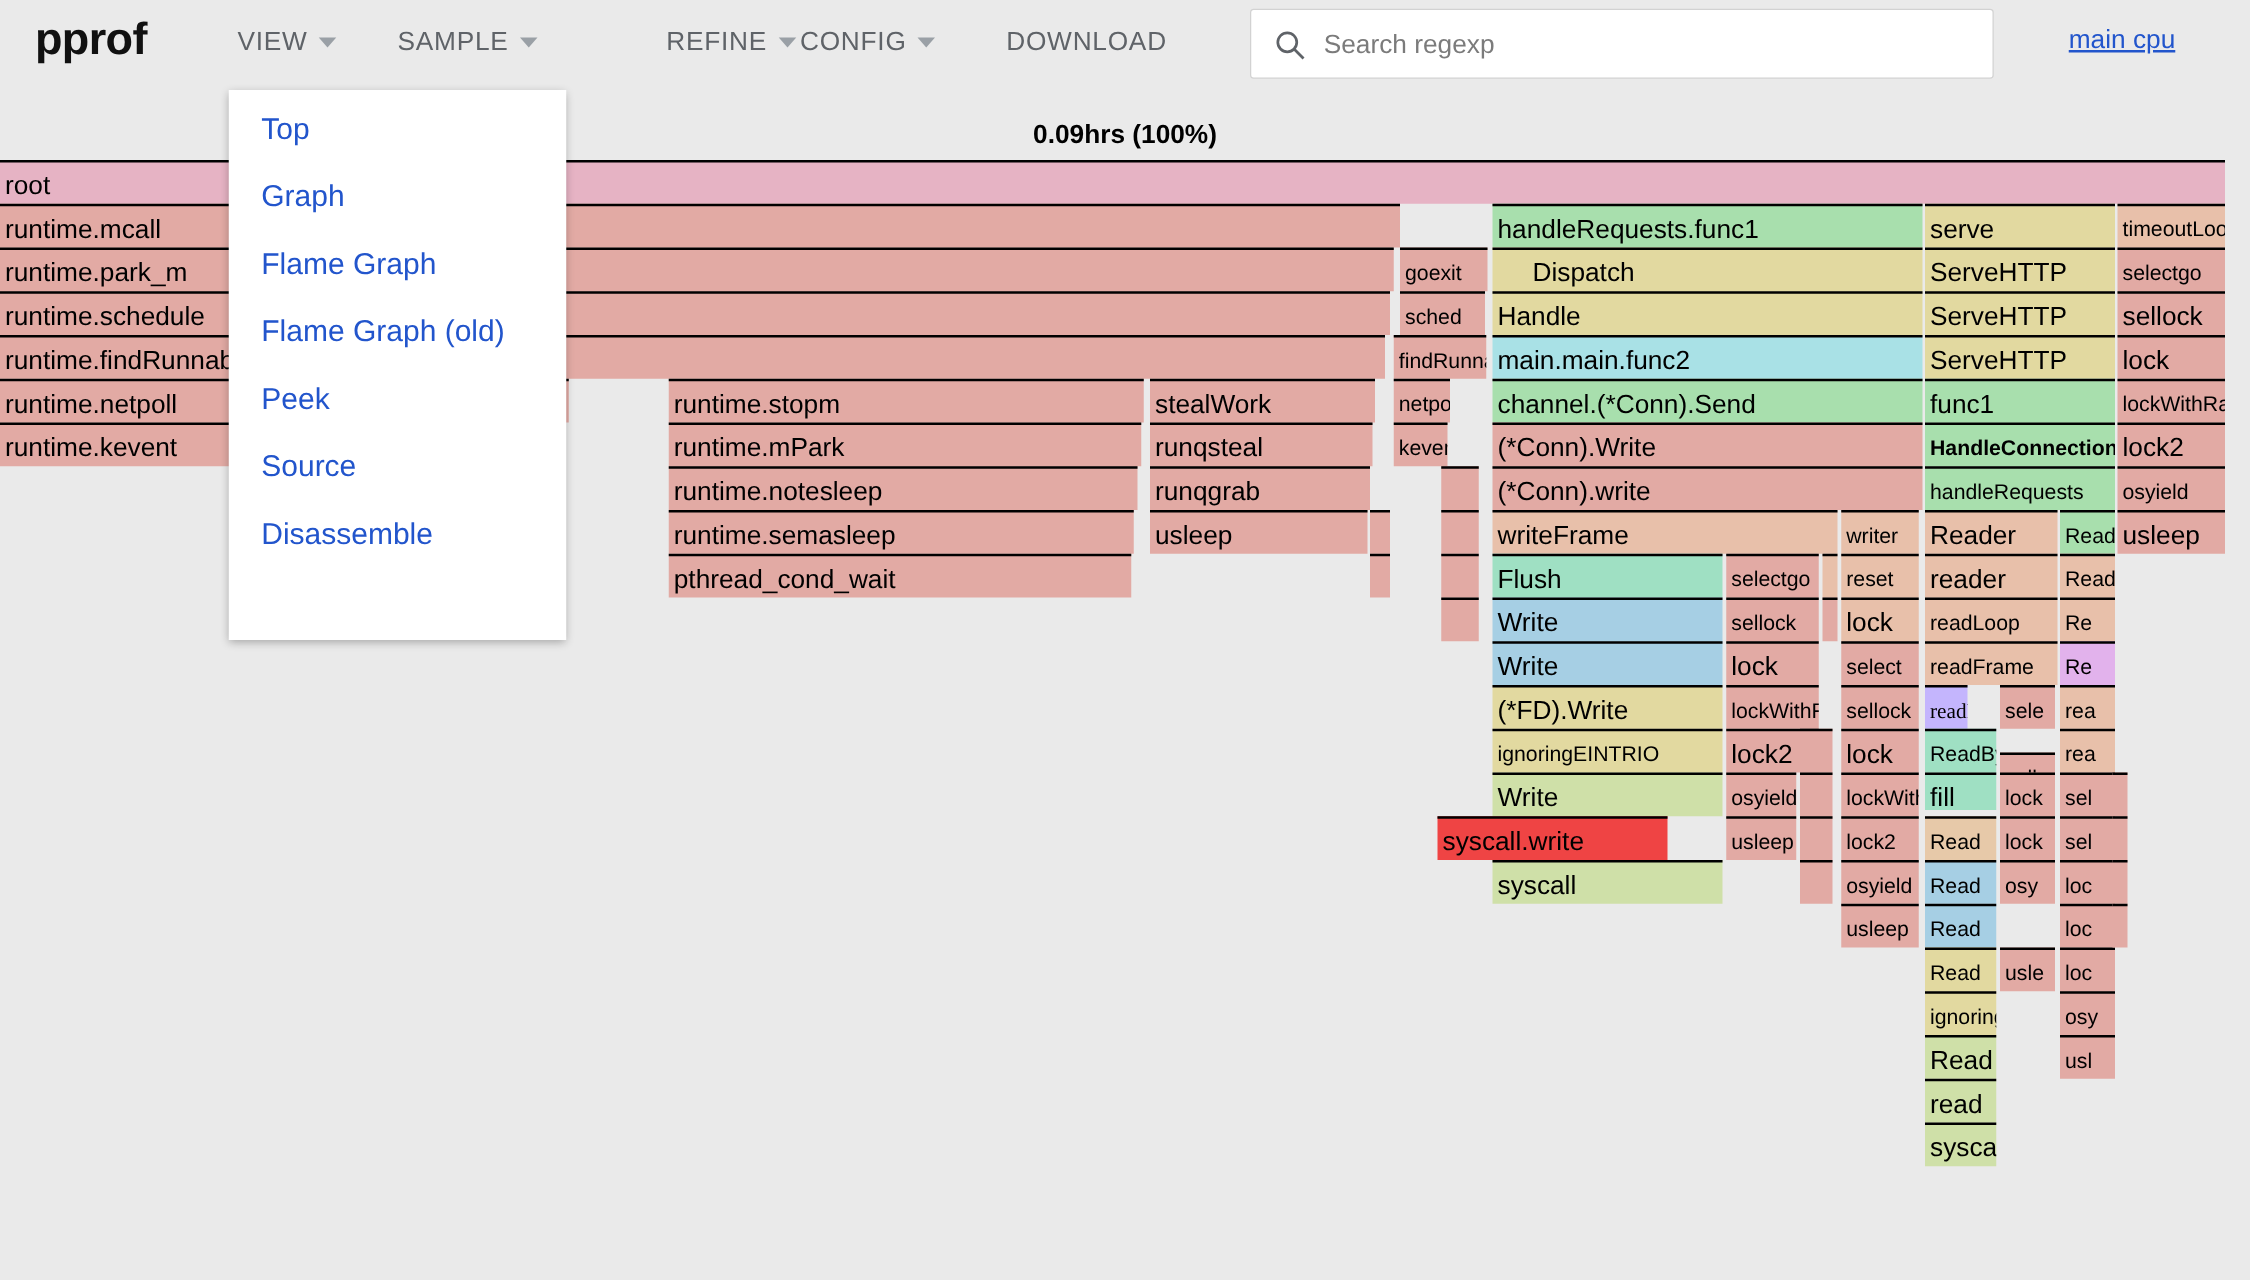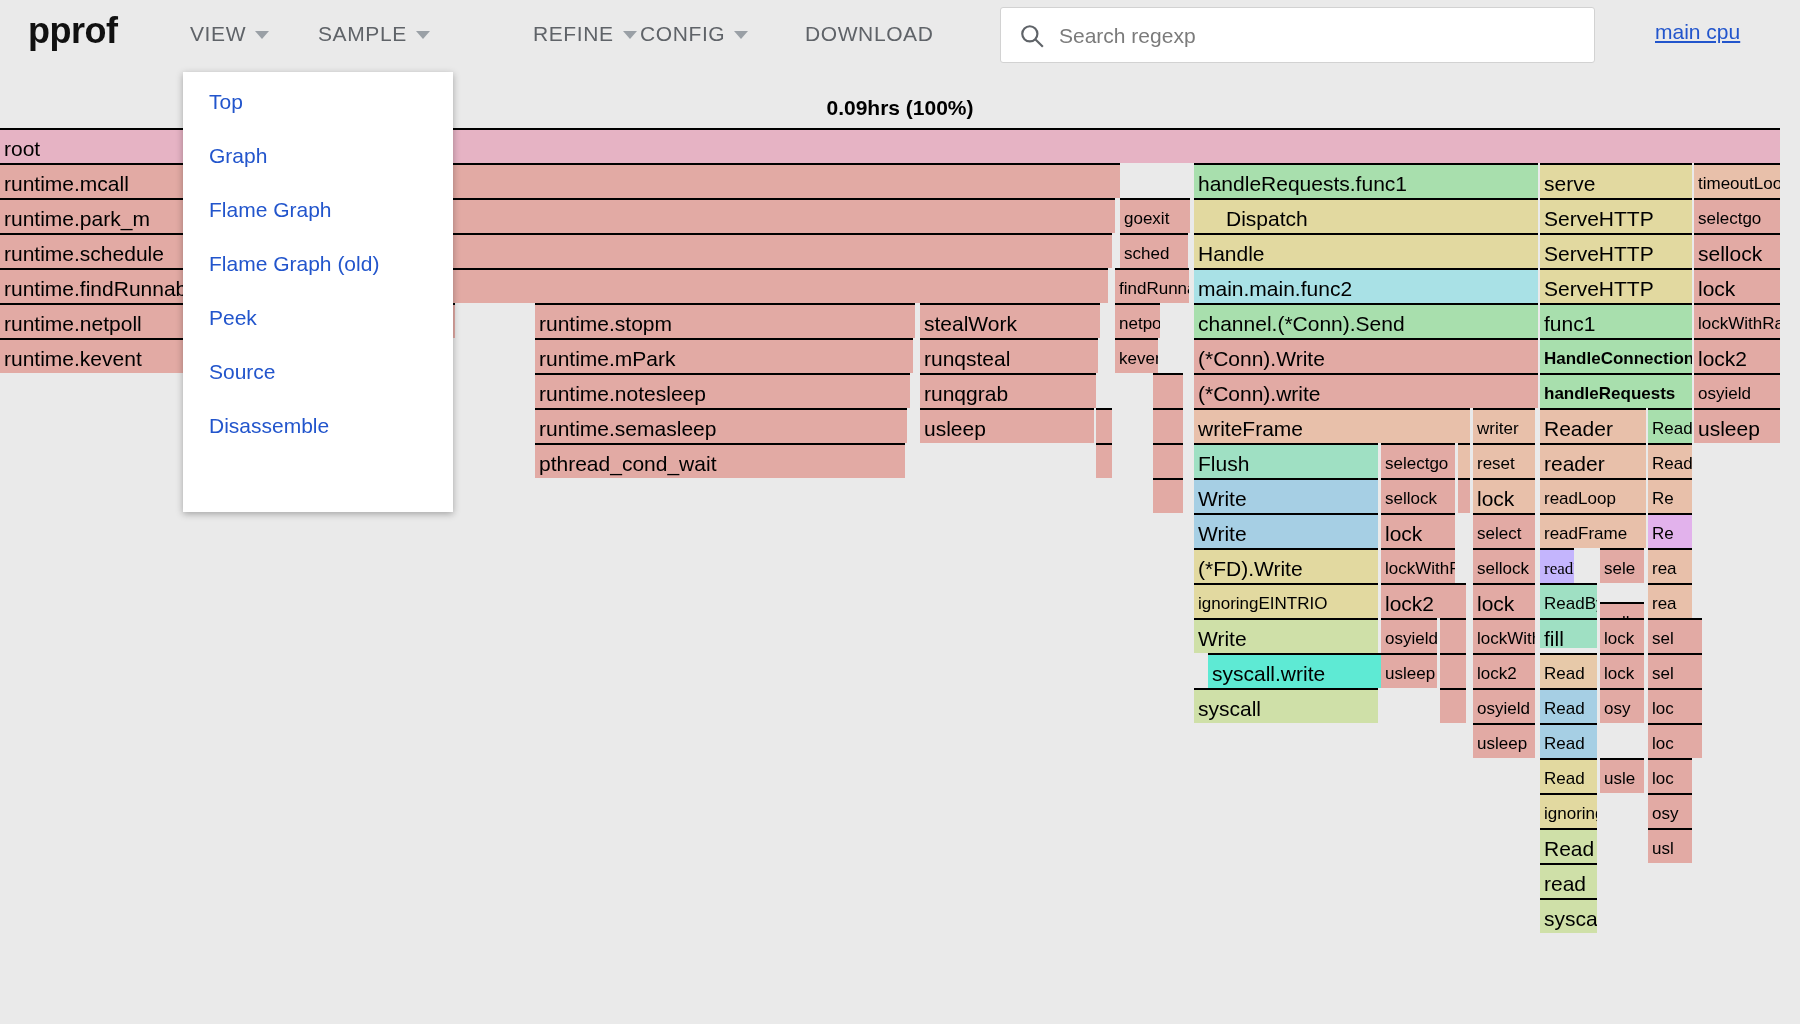--- a/index.html
+++ b/index.html
@@ -30,21 +30,21 @@
                 font-family:"Liberation Sans","DejaVu Sans",sans-serif;}
   #search-input::placeholder{color:#7b7b7b;}
   #profile-link{position:absolute;left:1655px;top:20px;font-size:21px;color:#2255cc;
                 text-decoration:underline;cursor:pointer;}
   
   #title{position:absolute;left:0;top:96px;width:1800px;text-align:center;
          font-size:21px;font-weight:bold;color:#000;}
   
   #dropdown{position:absolute;left:183px;top:72px;width:270px;height:440px;background:#fff;
             box-shadow:0 2px 7px rgba(0,0,0,.30);z-index:50;}
-  .dd-item{position:absolute;left:26px;font-size:21px;color:#2255cc;cursor:pointer;white-space:nowrap;}
+  .dd-item{position:absolute;left:26px;font-size:24px;color:#2255cc;cursor:pointer;white-space:nowrap;}
   
   #flame{position:absolute;left:0;top:128px;width:1800px;height:896px;}
   .fr{position:absolute;box-sizing:border-box;border-top:2px solid #000;
       overflow:hidden;white-space:nowrap;color:#000;
       font-size:21px;line-height:38px;padding-left:4px;cursor:pointer;}
   .fr.sm{font-size:17px;}
 </style>
 </head>
 <body>
 
@@ -112,21 +112,21 @@
     <div class="fr" style="left: 0px; top: 210px; width: 452px; height: 35px; background: rgb(226, 170, 164);">runtime.kevent</div>
     <div class="fr" style="left: 535px; top: 210px; width: 378px; height: 35px; background: rgb(226, 170, 164);">runtime.mPark</div>
     <div class="fr" style="left: 920px; top: 210px; width: 178px; height: 35px; background: rgb(226, 170, 164);">runqsteal</div>
     <div class="fr sm" style="left: 1115px; top: 210px; width: 43px; height: 35px; background: rgb(226, 170, 164);">kevent</div>
     <div class="fr" style="left: 1194px; top: 210px; width: 344px; height: 35px; background: rgb(226, 170, 164);">(*Conn).Write</div>
     <div class="fr sm" style="left: 1540px; top: 210px; width: 152px; height: 35px; background: rgb(168, 223, 173); font-weight: bold;">HandleConnection</div>
     <div class="fr" style="left: 1694px; top: 210px; width: 86px; height: 35px; background: rgb(226, 170, 164);">lock2</div>
     <div class="fr" style="left: 535px; top: 245px; width: 375px; height: 35px; background: rgb(226, 170, 164);">runtime.notesleep</div>
     <div class="fr" style="left: 920px; top: 245px; width: 176px; height: 35px; background: rgb(226, 170, 164);">runqgrab</div>
     <div class="fr" style="left: 1194px; top: 245px; width: 344px; height: 35px; background: rgb(226, 170, 164);">(*Conn).write</div>
-    <div class="fr sm" style="left: 1540px; top: 245px; width: 152px; height: 35px; background: rgb(168, 223, 173); font-weight: bold;">handleRequests</div>
+    <div class="fr sm" style="left: 1540px; top: 245px; width: 152px; height: 35px; background: rgb(168, 223, 173);">handleRequests</div>
     <div class="fr sm" style="left: 1694px; top: 245px; width: 86px; height: 35px; background: rgb(226, 170, 164);">osyield</div>
     <div class="fr" style="left: 535px; top: 280px; width: 372px; height: 35px; background: rgb(226, 170, 164);">runtime.semasleep</div>
     <div class="fr" style="left: 920px; top: 280px; width: 174px; height: 35px; background: rgb(226, 170, 164);">usleep</div>
     <div class="fr" style="left: 1194px; top: 280px; width: 276px; height: 35px; background: rgb(232, 192, 170);">writeFrame</div>
     <div class="fr sm" style="left: 1473px; top: 280px; width: 62px; height: 35px; background: rgb(232, 192, 170);">writer</div>
     <div class="fr" style="left: 1540px; top: 280px; width: 106px; height: 35px; background: rgb(232, 192, 170);">Reader</div>
     <div class="fr sm" style="left: 1648px; top: 280px; width: 44px; height: 35px; background: rgb(168, 223, 173);">Reader</div>
     <div class="fr" style="left: 1694px; top: 280px; width: 86px; height: 35px; background: rgb(226, 170, 164);">usleep</div>
     <div class="fr" style="left: 535px; top: 315px; width: 370px; height: 35px; background: rgb(226, 170, 164);">pthread_cond_wait</div>
     <div class="fr" style="left: 1194px; top: 315px; width: 184px; height: 35px; background: rgb(159, 224, 195);">Flush</div>
@@ -155,21 +155,21 @@
     <div class="fr" style="left: 1473px; top: 455px; width: 62px; height: 35px; background: rgb(226, 170, 164);">lock</div>
     <div class="fr sm" style="left: 1540px; top: 455px; width: 57px; height: 35px; background: rgb(159, 224, 195);">ReadByte</div>
     <div class="fr sm" style="left: 1600px; top: 455px; width: 44px; height: 35px; background: rgb(226, 170, 164); margin-top: 19px;">sello</div>
     <div class="fr sm" style="left: 1648px; top: 455px; width: 44px; height: 35px; background: rgb(232, 192, 170);">rea</div>
     <div class="fr" style="left: 1194px; top: 490px; width: 184px; height: 35px; background: rgb(207, 224, 168);">Write</div>
     <div class="fr sm" style="left: 1381px; top: 490px; width: 56px; height: 35px; background: rgb(226, 170, 164);">osyield</div>
     <div class="fr sm" style="left: 1473px; top: 490px; width: 62px; height: 35px; background: rgb(226, 170, 164);">lockWithRank</div>
     <div class="fr" style="left: 1540px; top: 490px; width: 57px; height: 30px; background: rgb(159, 224, 195);">fill</div>
     <div class="fr sm" style="left: 1600px; top: 490px; width: 44px; height: 35px; background: rgb(226, 170, 164);">lock</div>
     <div class="fr sm" style="left: 1648px; top: 490px; width: 44px; height: 35px; background: rgb(226, 170, 164);">sel</div>
-    <div class="fr" style="left: 1208px; top: 525px; width: 207px; height: 35px; background: #5eead4;">syscall.write</div>
+    <div class="fr" style="left: 1150px; top: 525px; width: 184px; height: 35px; background: #ef4444;">syscall.write</div>
     <div class="fr sm" style="left: 1381px; top: 525px; width: 56px; height: 35px; background: rgb(226, 170, 164);">usleep</div>
     <div class="fr sm" style="left: 1473px; top: 525px; width: 62px; height: 35px; background: rgb(226, 170, 164);">lock2</div>
     <div class="fr sm" style="left: 1540px; top: 525px; width: 57px; height: 35px; background: rgb(231, 201, 169);">Read</div>
     <div class="fr sm" style="left: 1600px; top: 525px; width: 44px; height: 35px; background: rgb(226, 170, 164);">lock</div>
     <div class="fr sm" style="left: 1648px; top: 525px; width: 44px; height: 35px; background: rgb(226, 170, 164);">sel</div>
     <div class="fr" style="left: 1194px; top: 560px; width: 184px; height: 35px; background: rgb(207, 224, 168);">syscall</div>
     <div class="fr sm" style="left: 1473px; top: 560px; width: 62px; height: 35px; background: rgb(226, 170, 164);">osyield</div>
     <div class="fr sm" style="left: 1540px; top: 560px; width: 57px; height: 35px; background: rgb(166, 207, 228);">Read</div>
     <div class="fr sm" style="left: 1600px; top: 560px; width: 44px; height: 35px; background: rgb(226, 170, 164);">osy</div>
     <div class="fr sm" style="left: 1648px; top: 560px; width: 44px; height: 35px; background: rgb(226, 170, 164);">loc</div>

